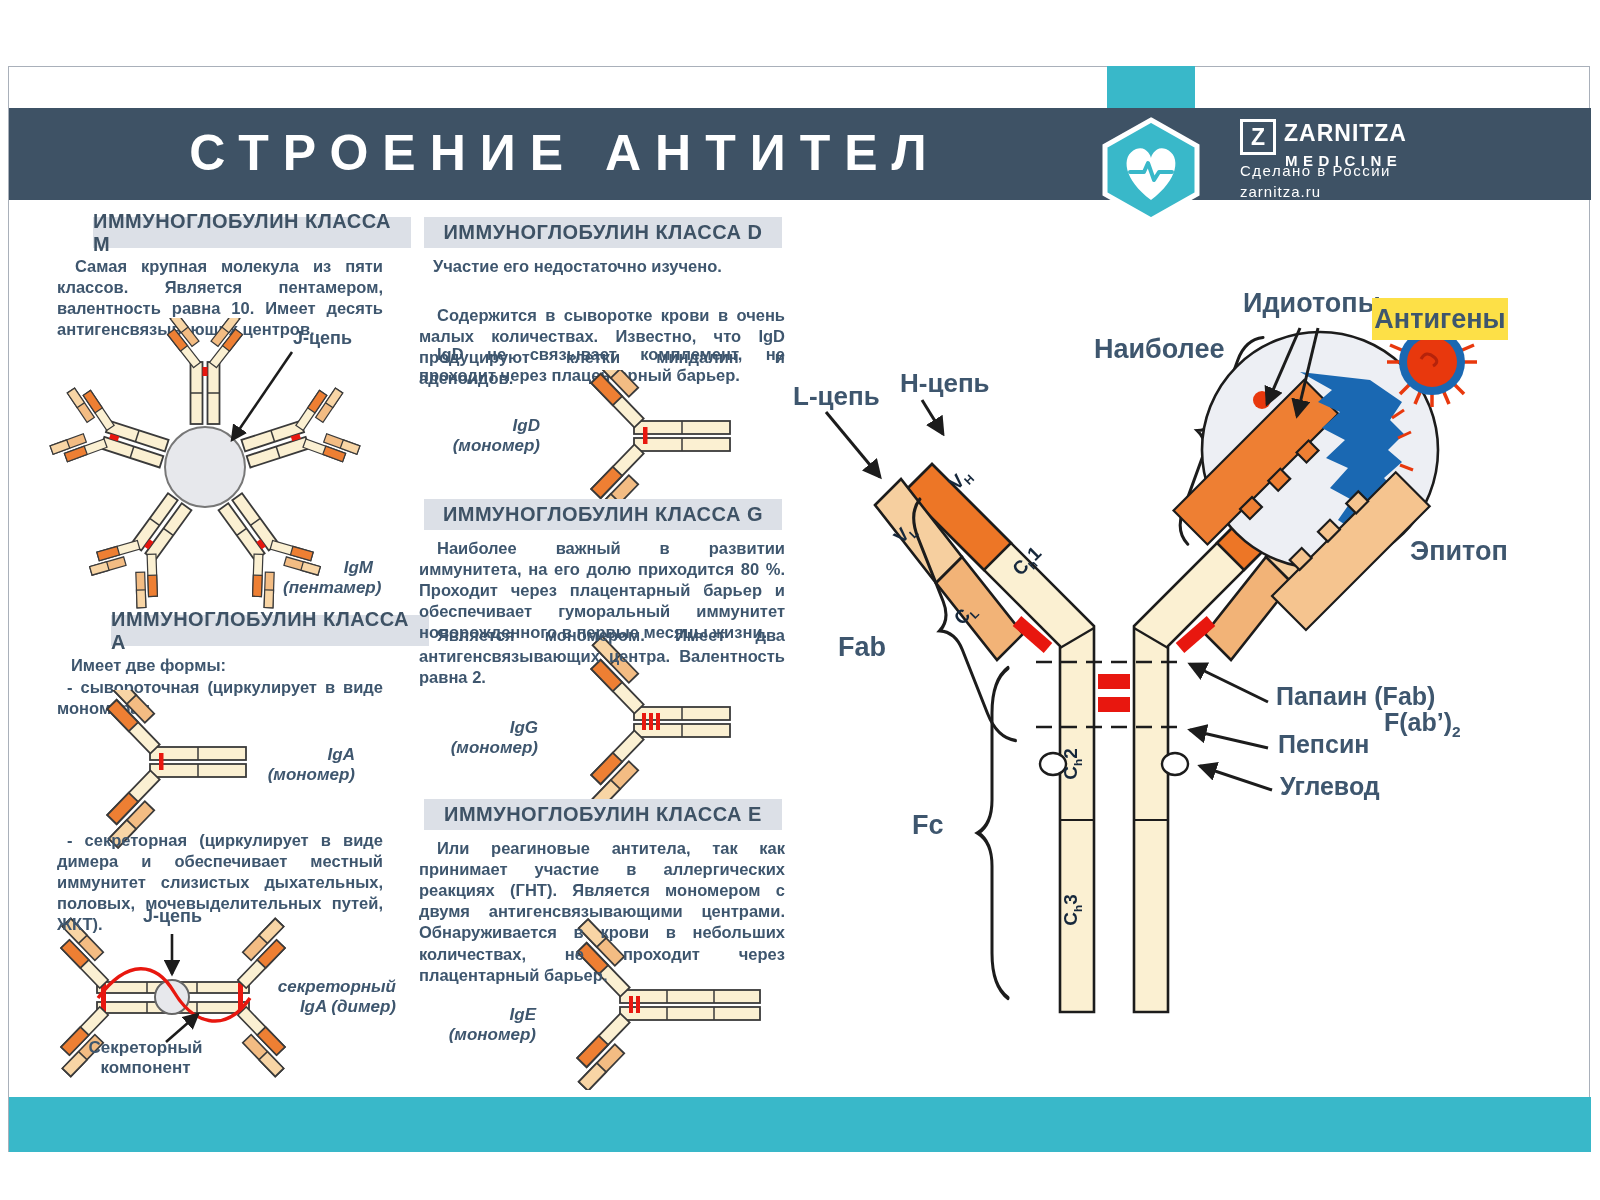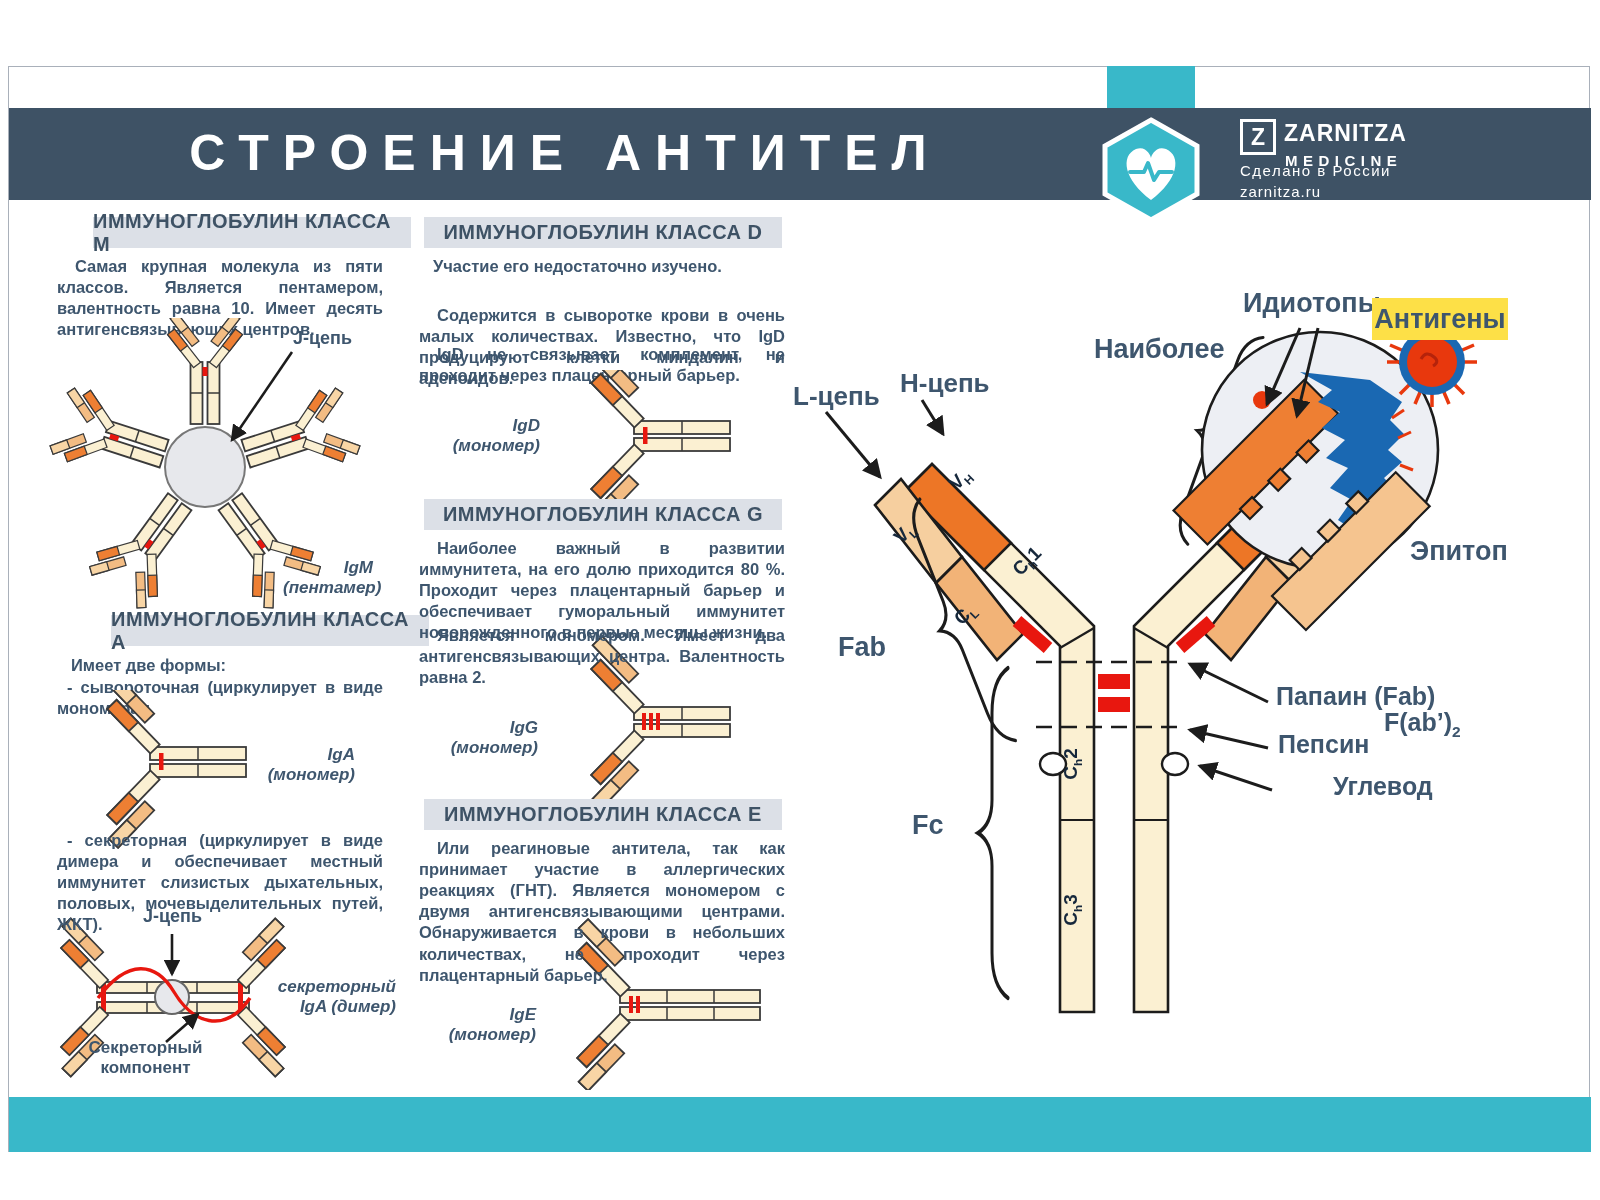--- a/index.html
+++ b/index.html
@@ -287,21 +287,21 @@
 <div class="abs dlabel" style="left:900px;top:368px;">H-цепь</div>
 <div class="abs dlabel" style="left:838px;top:632px;font-size:27px;">Fab</div>
 <div class="abs dlabel" style="left:912px;top:810px;font-size:27px;">Fc</div>
 <div class="abs dlabel" style="left:1094px;top:334px;font-size:27px;">Наиболее</div>
 <div class="abs dlabel" style="left:1243px;top:288px;font-size:27px;">Идиотопы</div>
 <div class="abs dlabel ag-badge" style="left:1372px;top:298px;width:136px;height:42px;font-size:27px;">Антигены</div>
 <div class="abs dlabel" style="left:1410px;top:536px;font-size:27px;">Эпитоп</div>
 <div class="abs dlabel" style="left:1276px;top:682px;font-size:25px;">Папаин (Fab)</div>
 <div class="abs dlabel" style="left:1384px;top:708px;font-size:25px;"><span>F(ab’)</span><sub>2</sub></div>
 <div class="abs dlabel" style="left:1278px;top:730px;font-size:25px;">Пепсин</div>
-<div class="abs dlabel" style="left:1333px;top:772px;font-size:25px;">Углевод</div>
+<div class="abs dlabel" style="left:1280px;top:772px;font-size:25px;">Углевод</div>
 
 <div class="abs slabel" style="left:950px;top:468px;transform:rotate(-45deg);"><span>V</span><sub>H</sub></div>
 <div class="abs slabel" style="left:895px;top:522px;transform:rotate(-45deg);"><span>V</span><sub>L</sub></div>
 <div class="abs slabel" style="left:955px;top:603px;transform:rotate(-45deg);"><span>C</span><sub>L</sub></div>
 <div class="abs slabel" style="left:1012px;top:550px;transform:rotate(-45deg);"><span>C</span><sub>h</sub><span>1</span></div>
 <div class="abs slabel" style="left:1056px;top:752px;transform:rotate(-90deg);"><span>C</span><sub>h</sub><span>2</span></div>
 <div class="abs slabel" style="left:1056px;top:898px;transform:rotate(-90deg);"><span>C</span><sub>h</sub><span>3</span></div>
 
 <div class="abs bottom-band"></div>
 

